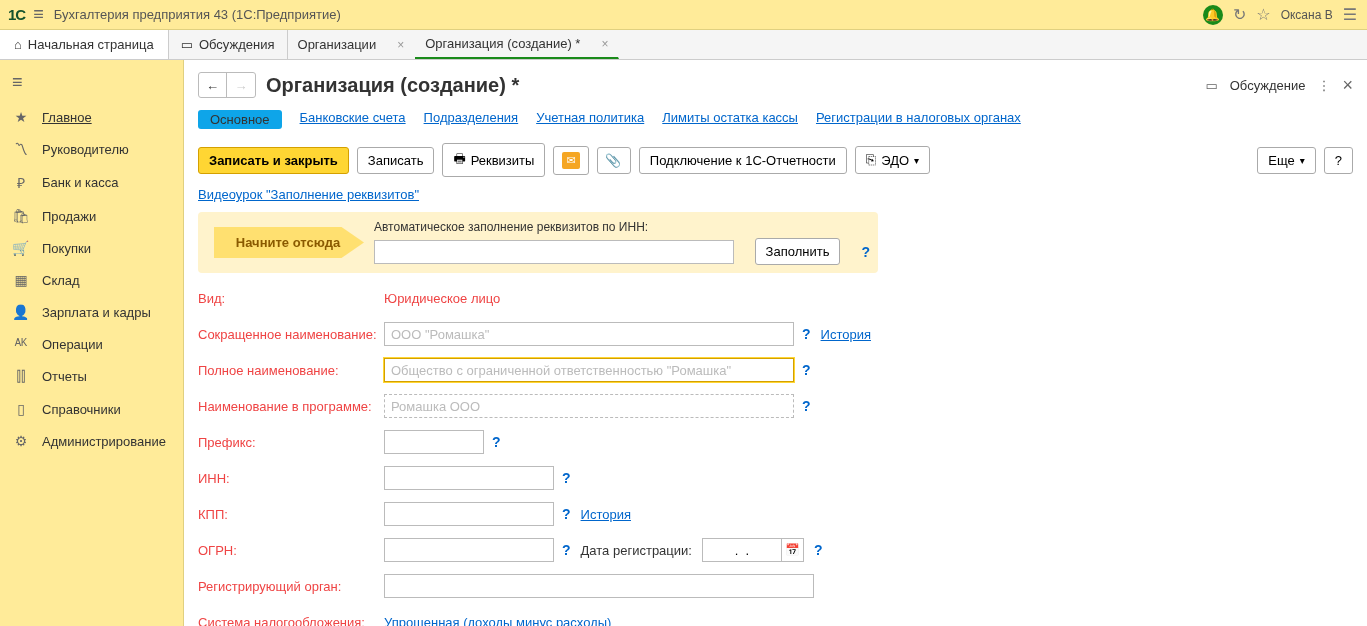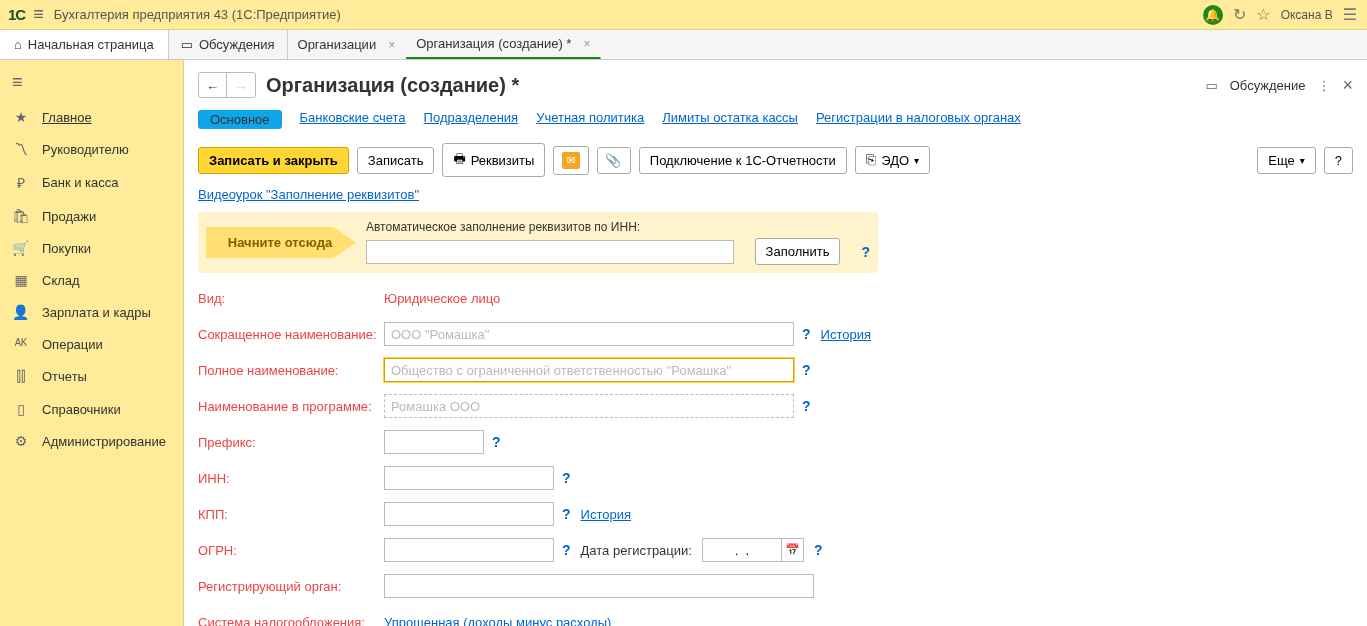--- a/index.html
+++ b/index.html
@@ -11,21 +11,21 @@
 .hamburger-top { font-size: 18px; color: #666; margin-right: 10px; cursor: pointer; }
 .title-text { color: #555; font-size: 13px; flex: 1; }
 .titlebar-right { display: flex; align-items: center; gap: 10px; padding-right: 10px; }
 .green-circle { width: 20px; height: 20px; border-radius: 50%; background: #1a8a1a; display: inline-flex; align-items: center; justify-content: center; color: #fff; font-size: 12px; }
 .icon-gray { color: #777; font-size: 16px; cursor: pointer; }
 .user-name { color: #555; font-size: 12px; }
 
 .tabs-row { height: 30px; display: flex; align-items: stretch; border-bottom: 1px solid #ccc; background: #f5f5f5; }
 .home-tab { display: flex; align-items: center; padding: 0 14px; background: #fff; border-right: 1px solid #ccc; gap: 6px; cursor: pointer; }
 .tab-group-left { display: flex; align-items: center; padding: 0 12px; gap: 6px; border-right: 1px solid #ccc; cursor: pointer; }
-.tab { display: flex; align-items: center; padding: 0 10px; gap: 12px; cursor: pointer; border-right: 1px solid transparent; }
+.tab { display: flex; align-items: center; padding: 0 10px; gap: 21px; cursor: pointer; border-right: 1px solid transparent; }
 .tab.active { border-bottom: 2px solid #1a8a1a; }
 .tab .close-x { color: #999; font-size: 12px; }
 
 .main-row { display: flex; height: calc(626px - 60px); }
 
 .sidebar { width: 184px; background: #ffeb99; border-right: 1px solid #e0d080; padding-top: 4px; overflow-y: auto; }
 .sidebar-item { display: flex; align-items: center; padding: 8px 12px; gap: 12px; cursor: pointer; color: #333; }
 .sidebar-item .icon { width: 18px; text-align: center; color: #666; font-size: 14px; }
 .sidebar-item span.lbl { font-size: 13px; }
 .sidebar-item.active span.lbl { text-decoration: underline; }
@@ -51,21 +51,21 @@
 .btn { border: 1px solid #aaa; border-radius: 3px; padding: 5px 10px; background: #fff; cursor: pointer; font-size: 13px; display: inline-flex; align-items: center; gap: 5px; }
 .btn.yellow { background: #ffd633; border-color: #d4a000; font-weight: bold; }
 .btn.icon-only { padding: 5px 8px; }
 .btn .caret { font-size: 10px; }
 .envelope { background: #f5a623; color: #fff; padding: 2px 4px; border-radius: 2px; font-size: 11px; }
 .toolbar-right { margin-left: auto; display: flex; gap: 8px; }
 
 .video-link { margin-top: 10px; display: inline-block; }
 
 .start-block { display: flex; margin-top: 10px; background: #fff3cc; border-radius: 4px; padding: 8px; gap: 10px; width: 680px; align-items: center; }
-.start-arrow { background: #ffe070; padding: 8px 12px 8px 10px; font-size: 13px; color: #8a5a00; position: relative; clip-path: polygon(0 0, 85% 0, 100% 50%, 85% 100%, 0 100%); width: 150px; font-weight: bold; text-align: center; }
+.start-arrow { background: #ffe070; padding: 8px 12px 8px 10px; font-size: 13px; color: #8a5a00; position: relative; clip-path: polygon(0 0, 85% 0, 100% 50%, 85% 100%, 0 100%); width: 150px; font-weight: bold; text-align: center; margin-left: 8px; }
 .auto-fill { flex: 1; }
 .auto-fill-label { font-size: 12px; color: #333; margin-bottom: 4px; }
 .auto-fill-row { display: flex; gap: 21px; align-items: center; }
 .auto-fill-row input { flex: 1; height: 24px; border: 1px solid #bbb; padding: 2px 6px; background: #fff; }
 .help-q { color: #0066cc; font-weight: bold; cursor: pointer; font-size: 14px; }
 
 .form-grid { margin-top: 12px; }
 .form-row { display: flex; align-items: center; margin-bottom: 10px; min-height: 26px; }
 .form-label { width: 186px; font-size: 13px; color: #ef4444; }
 .form-value-text { color: #ef4444; }

